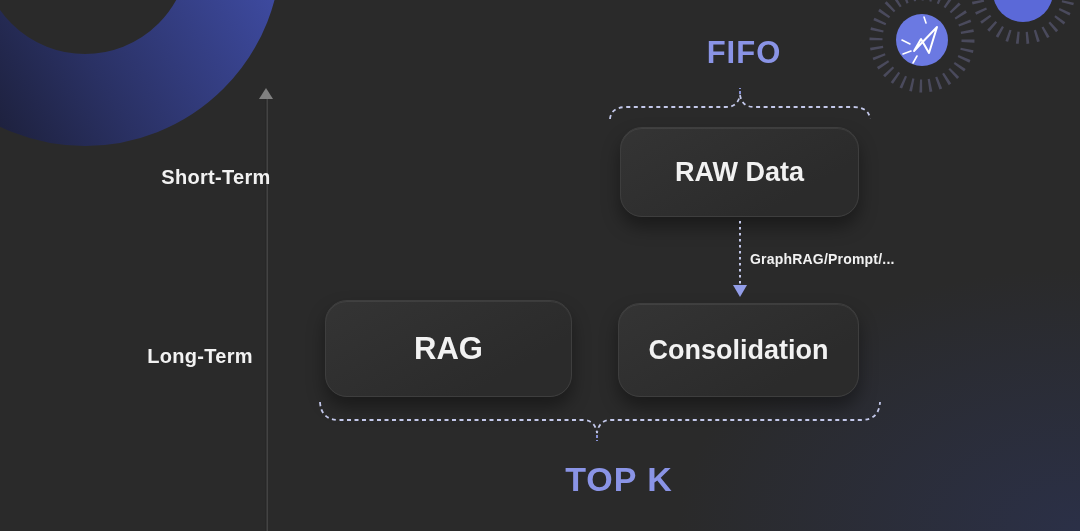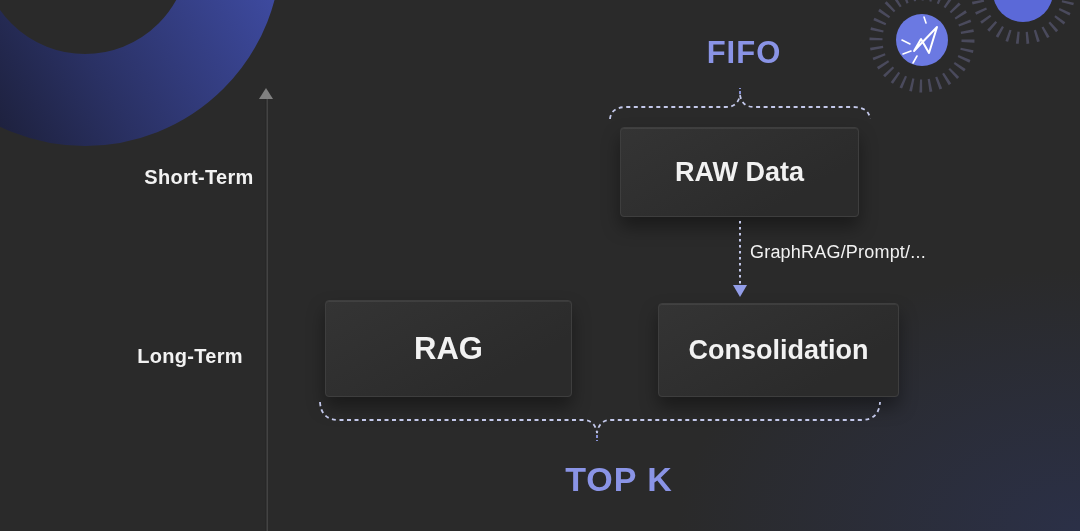--- a/index.html
+++ b/index.html
@@ -26,46 +26,46 @@
   }
   .axis-arrow{
     position:absolute;left:259px;top:88px;width:0;height:0;
     border-left:7px solid transparent;border-right:7px solid transparent;
     border-bottom:11px solid var(--axis-arrow);
   }
   .lbl{
     position:absolute;color:var(--text);font-weight:700;font-size:20px;
     width:160px;text-align:center;letter-spacing:0.3px;
   }
-  .lbl.short{left:119px;top:166px;}
-  .lbl.long{left:110px;top:345px;}
+  .lbl.short{left:136px;top:166px;}
+  .lbl.long{left:120px;top:345px;}
   .accent-lbl{
     position:absolute;color:var(--accent);font-weight:700;text-align:center;
     letter-spacing:1px;
   }
   .fifo{left:664px;top:35px;width:160px;font-size:31px;}
   .topk{left:539px;top:460px;width:160px;font-size:34px;}
   .box{
     position:absolute;display:flex;align-items:center;justify-content:center;
     background:linear-gradient(150deg,#343434 0%,#2b2b2b 75%);
-    border:1px solid var(--box-border);border-radius:4px;
+    border:1px solid var(--box-border);border-radius:22px;
     box-shadow:0 10px 18px rgba(0,0,0,0.38), inset 0 1px 0 rgba(255,255,255,0.07);
     color:var(--text);font-weight:700;
   }
   .box span{white-space:nowrap;}
   .box.raw{left:620px;top:127px;width:237px;height:88px;font-size:27px;}
   .box.rag{left:325px;top:300px;width:245px;height:95px;font-size:31px;}
-  .box.cons{left:618px;top:303px;width:239px;height:92px;font-size:27px;margin-left:40px;}
+  .box.cons{left:618px;top:303px;width:239px;height:92px;font-size:27px;}
   .brace,.flow-arrow{position:absolute;overflow:visible;}
   .brace.top{left:600px;top:85px;width:280px;height:45px;}
   .brace.bottom{left:310px;top:394px;width:580px;height:52px;}
   .flow-arrow{left:725px;top:218px;width:30px;height:86px;}
   .arrow-label{
-    position:absolute;left:750px;top:242px;color:var(--text);
-    font-weight:400;font-size:18px;letter-spacing:0.2px;white-space:nowrap;
+    position:absolute;left:750px;top:251px;color:var(--text);
+    font-weight:700;font-size:14px;letter-spacing:0.2px;white-space:nowrap;
   }
 </style>
 </head>
 <body>
 
 <div class="canvas">
 
   <svg class="decor" viewBox="0 0 1080 531">
     <defs>
       <linearGradient id="ringGrad" gradientUnits="userSpaceOnUse" x1="-90" y1="150" x2="290" y2="-80">

